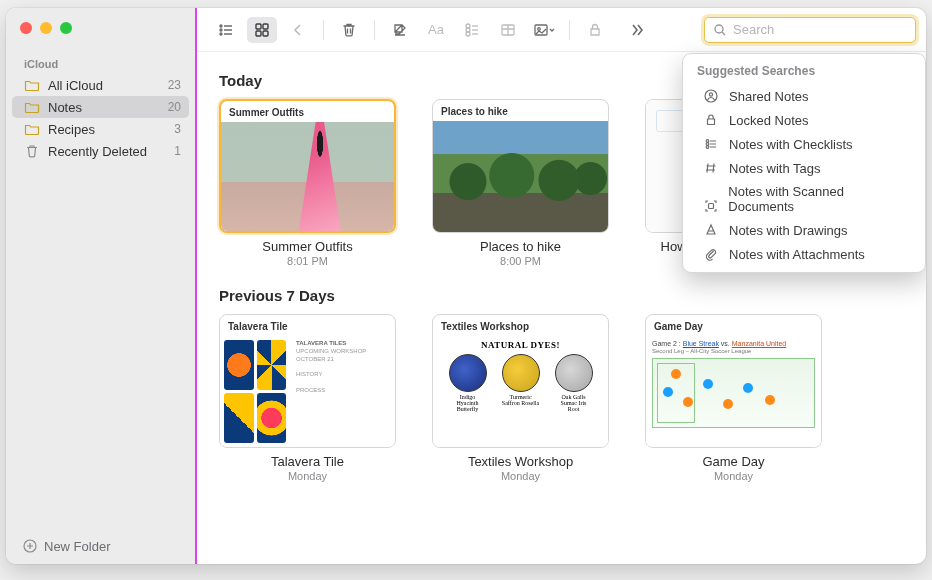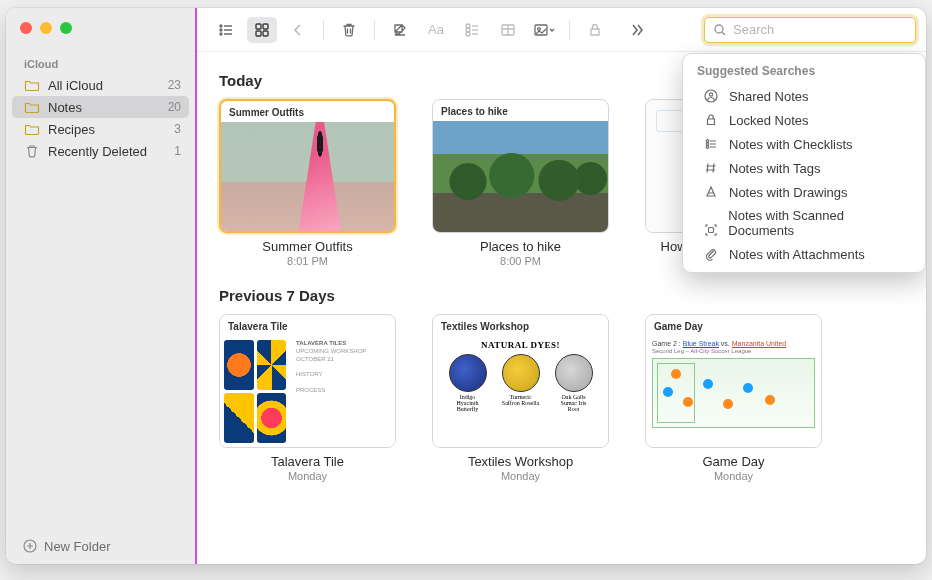--- a/index.html
+++ b/index.html
@@ -364,35 +364,35 @@
             <span class="icon">
                 <svg width="14" height="14" viewBox="0 0 14 14">
                   <path fill="none" stroke="currentColor" stroke-width="1.2" d="M4 2.5 3 11.5M10 2.5 9 11.5M2.5 5h9M2 9h9"></path>
                 </svg>
               </span>
             <span>Notes with Tags</span>
           </div>
           <div class="sp-item">
             <span class="icon">
                 <svg width="14" height="14" viewBox="0 0 14 14">
-                  <path fill="none" stroke="currentColor" stroke-width="1.2" d="M7 2 3 11h8zM5 8h4"></path>
-                </svg>
-              </span>
-            <span>Notes with Drawings</span>
-          </div>
-          <div class="sp-item">
-            <span class="icon">
-                <svg width="14" height="14" viewBox="0 0 14 14">
                   <g fill="none" stroke="currentColor" stroke-width="1.2">
                     <path d="M2 4V2h2M12 4V2h-2M2 10v2h2M12 10v2h-2"></path>
                     <rect x="4.5" y="4.5" width="5" height="5" rx="1"></rect>
                   </g>
                 </svg>
               </span>
             <span>Notes with Scanned Documents</span>
+          </div>
+          <div class="sp-item">
+            <span class="icon">
+                <svg width="14" height="14" viewBox="0 0 14 14">
+                  <path fill="none" stroke="currentColor" stroke-width="1.2" d="M7 2 3 11h8zM5 8h4"></path>
+                </svg>
+              </span>
+            <span>Notes with Drawings</span>
           </div>
           <div class="sp-item">
             <span class="icon">
                 <svg width="14" height="14" viewBox="0 0 14 14">
                   <path fill="none" stroke="currentColor" stroke-width="1.2" d="M9.5 4 5 8.5a1.5 1.5 0 0 0 2.1 2.1L11 6.7a2.5 2.5 0 0 0-3.5-3.5L3.5 7.2a3.5 3.5 0 0 0 5 5"></path>
                 </svg>
               </span>
             <span>Notes with Attachments</span>
           </div>
         </div>

